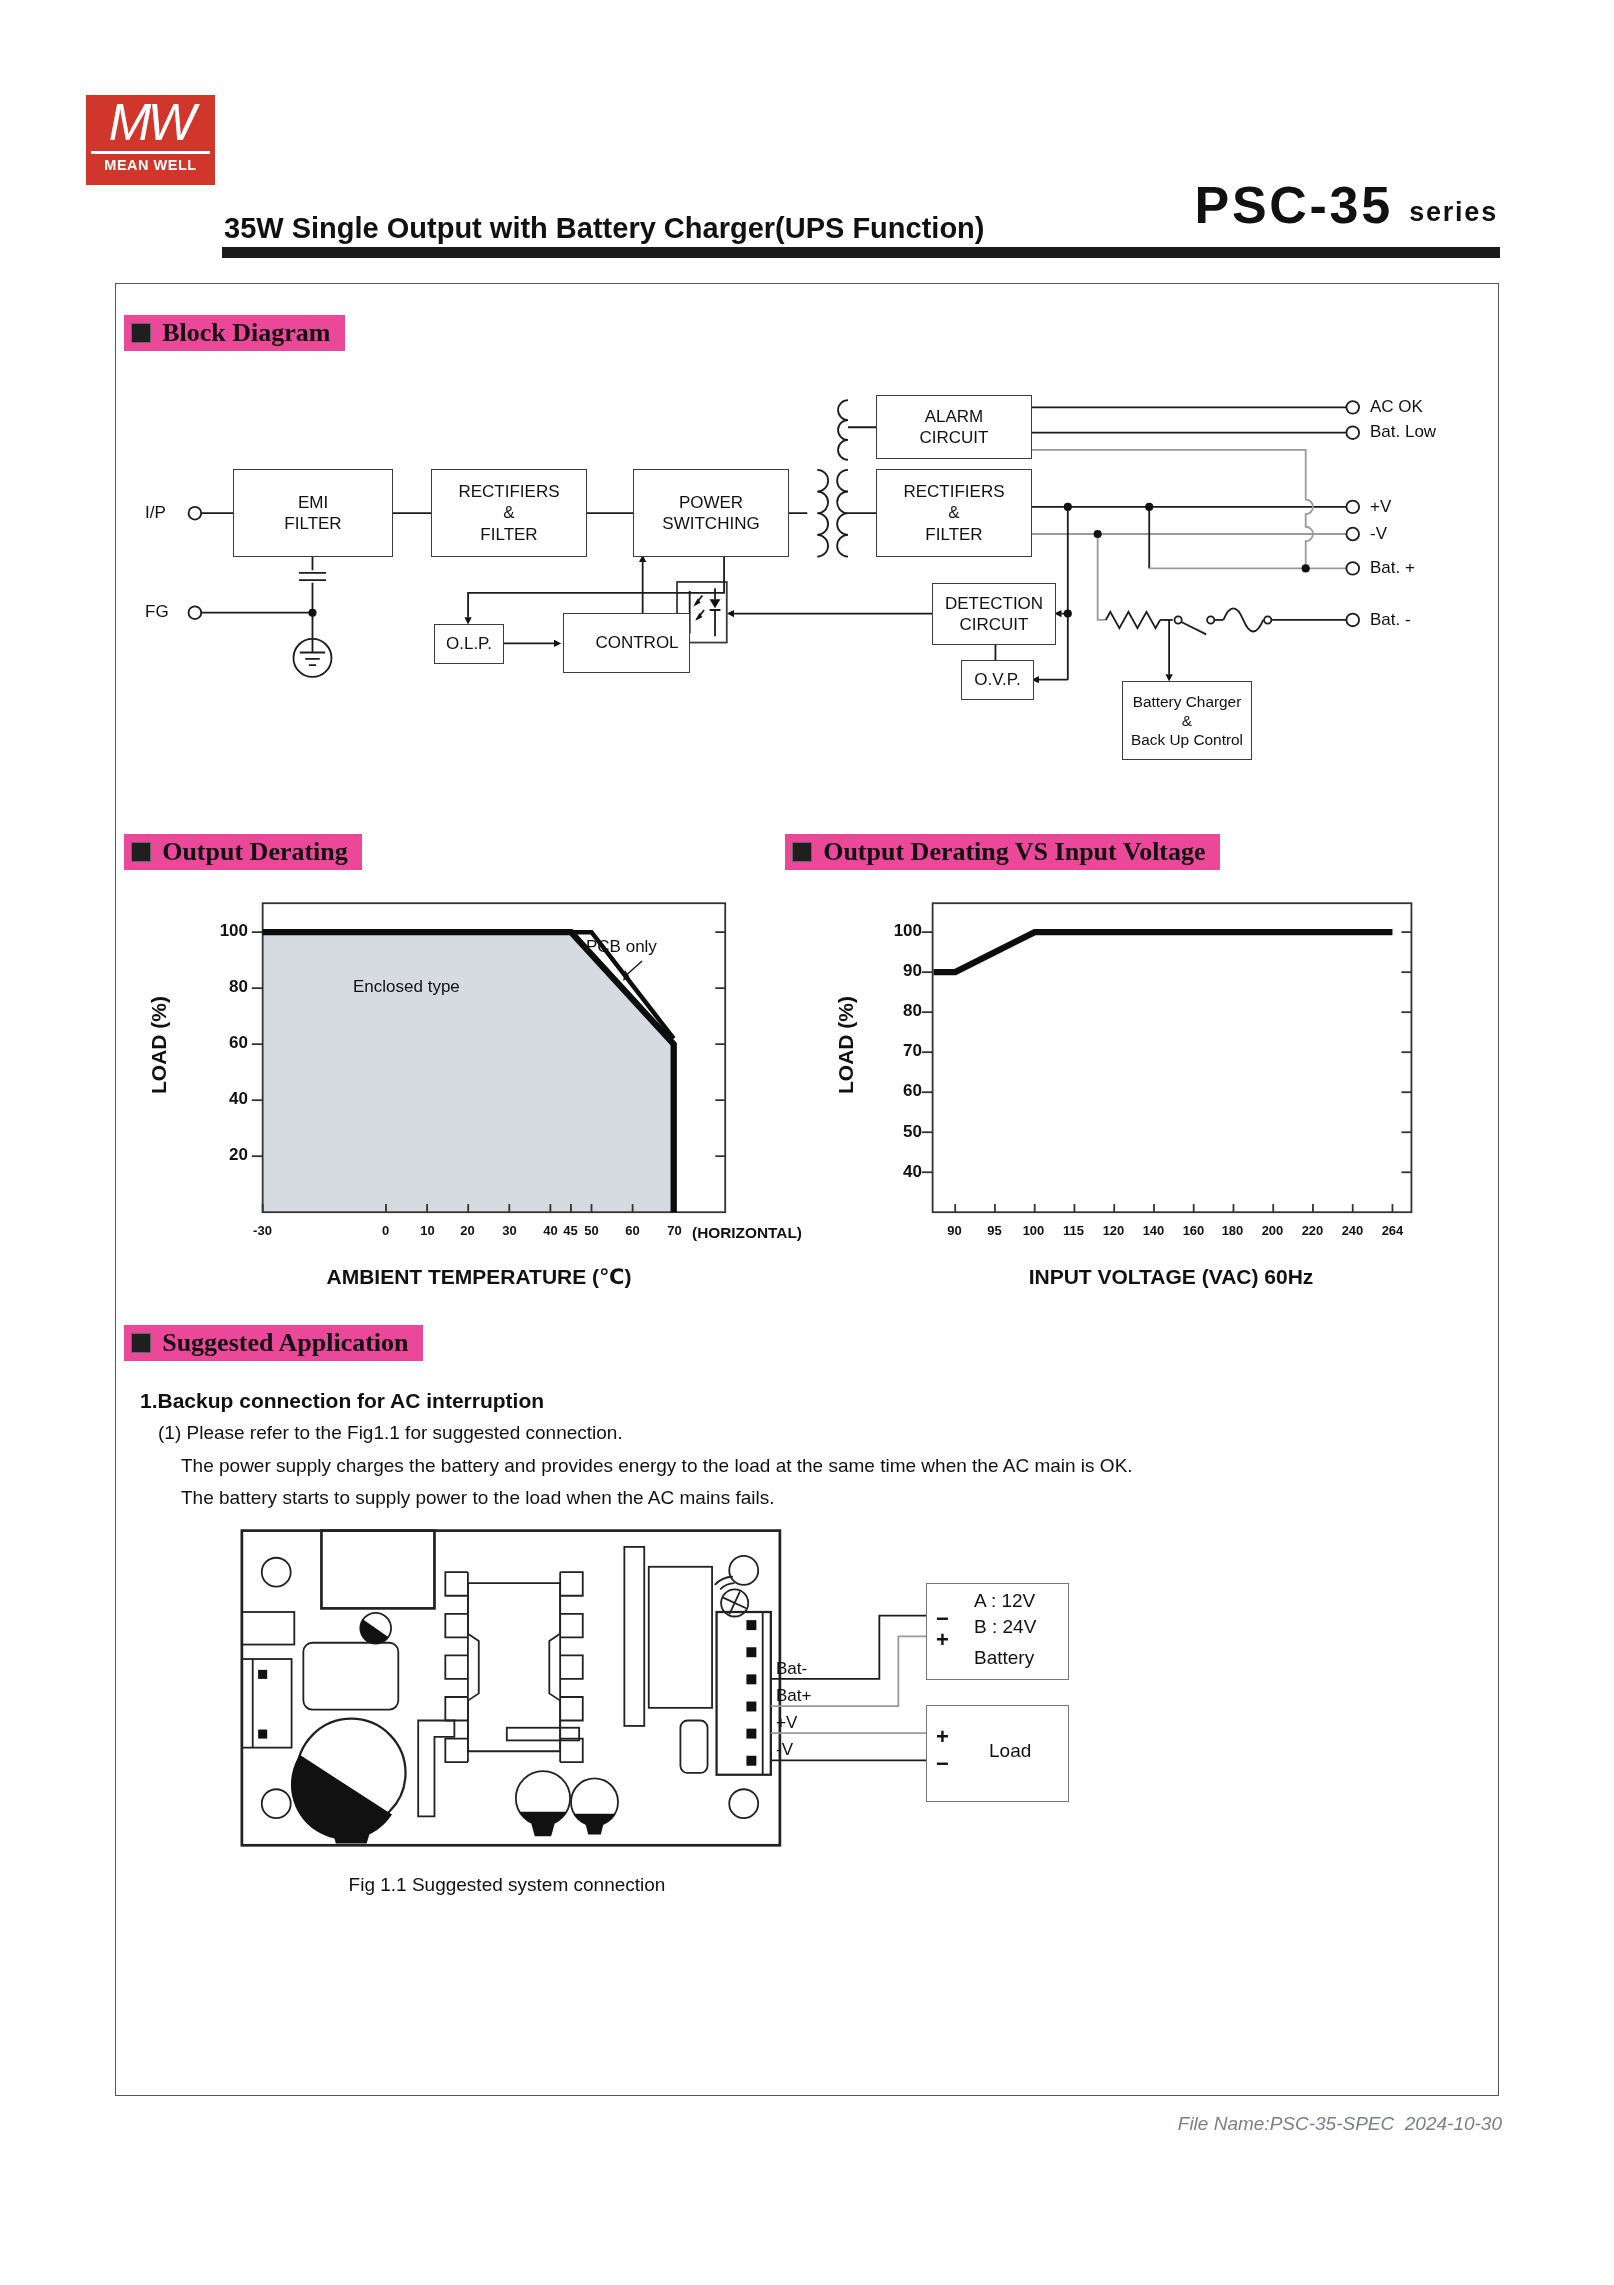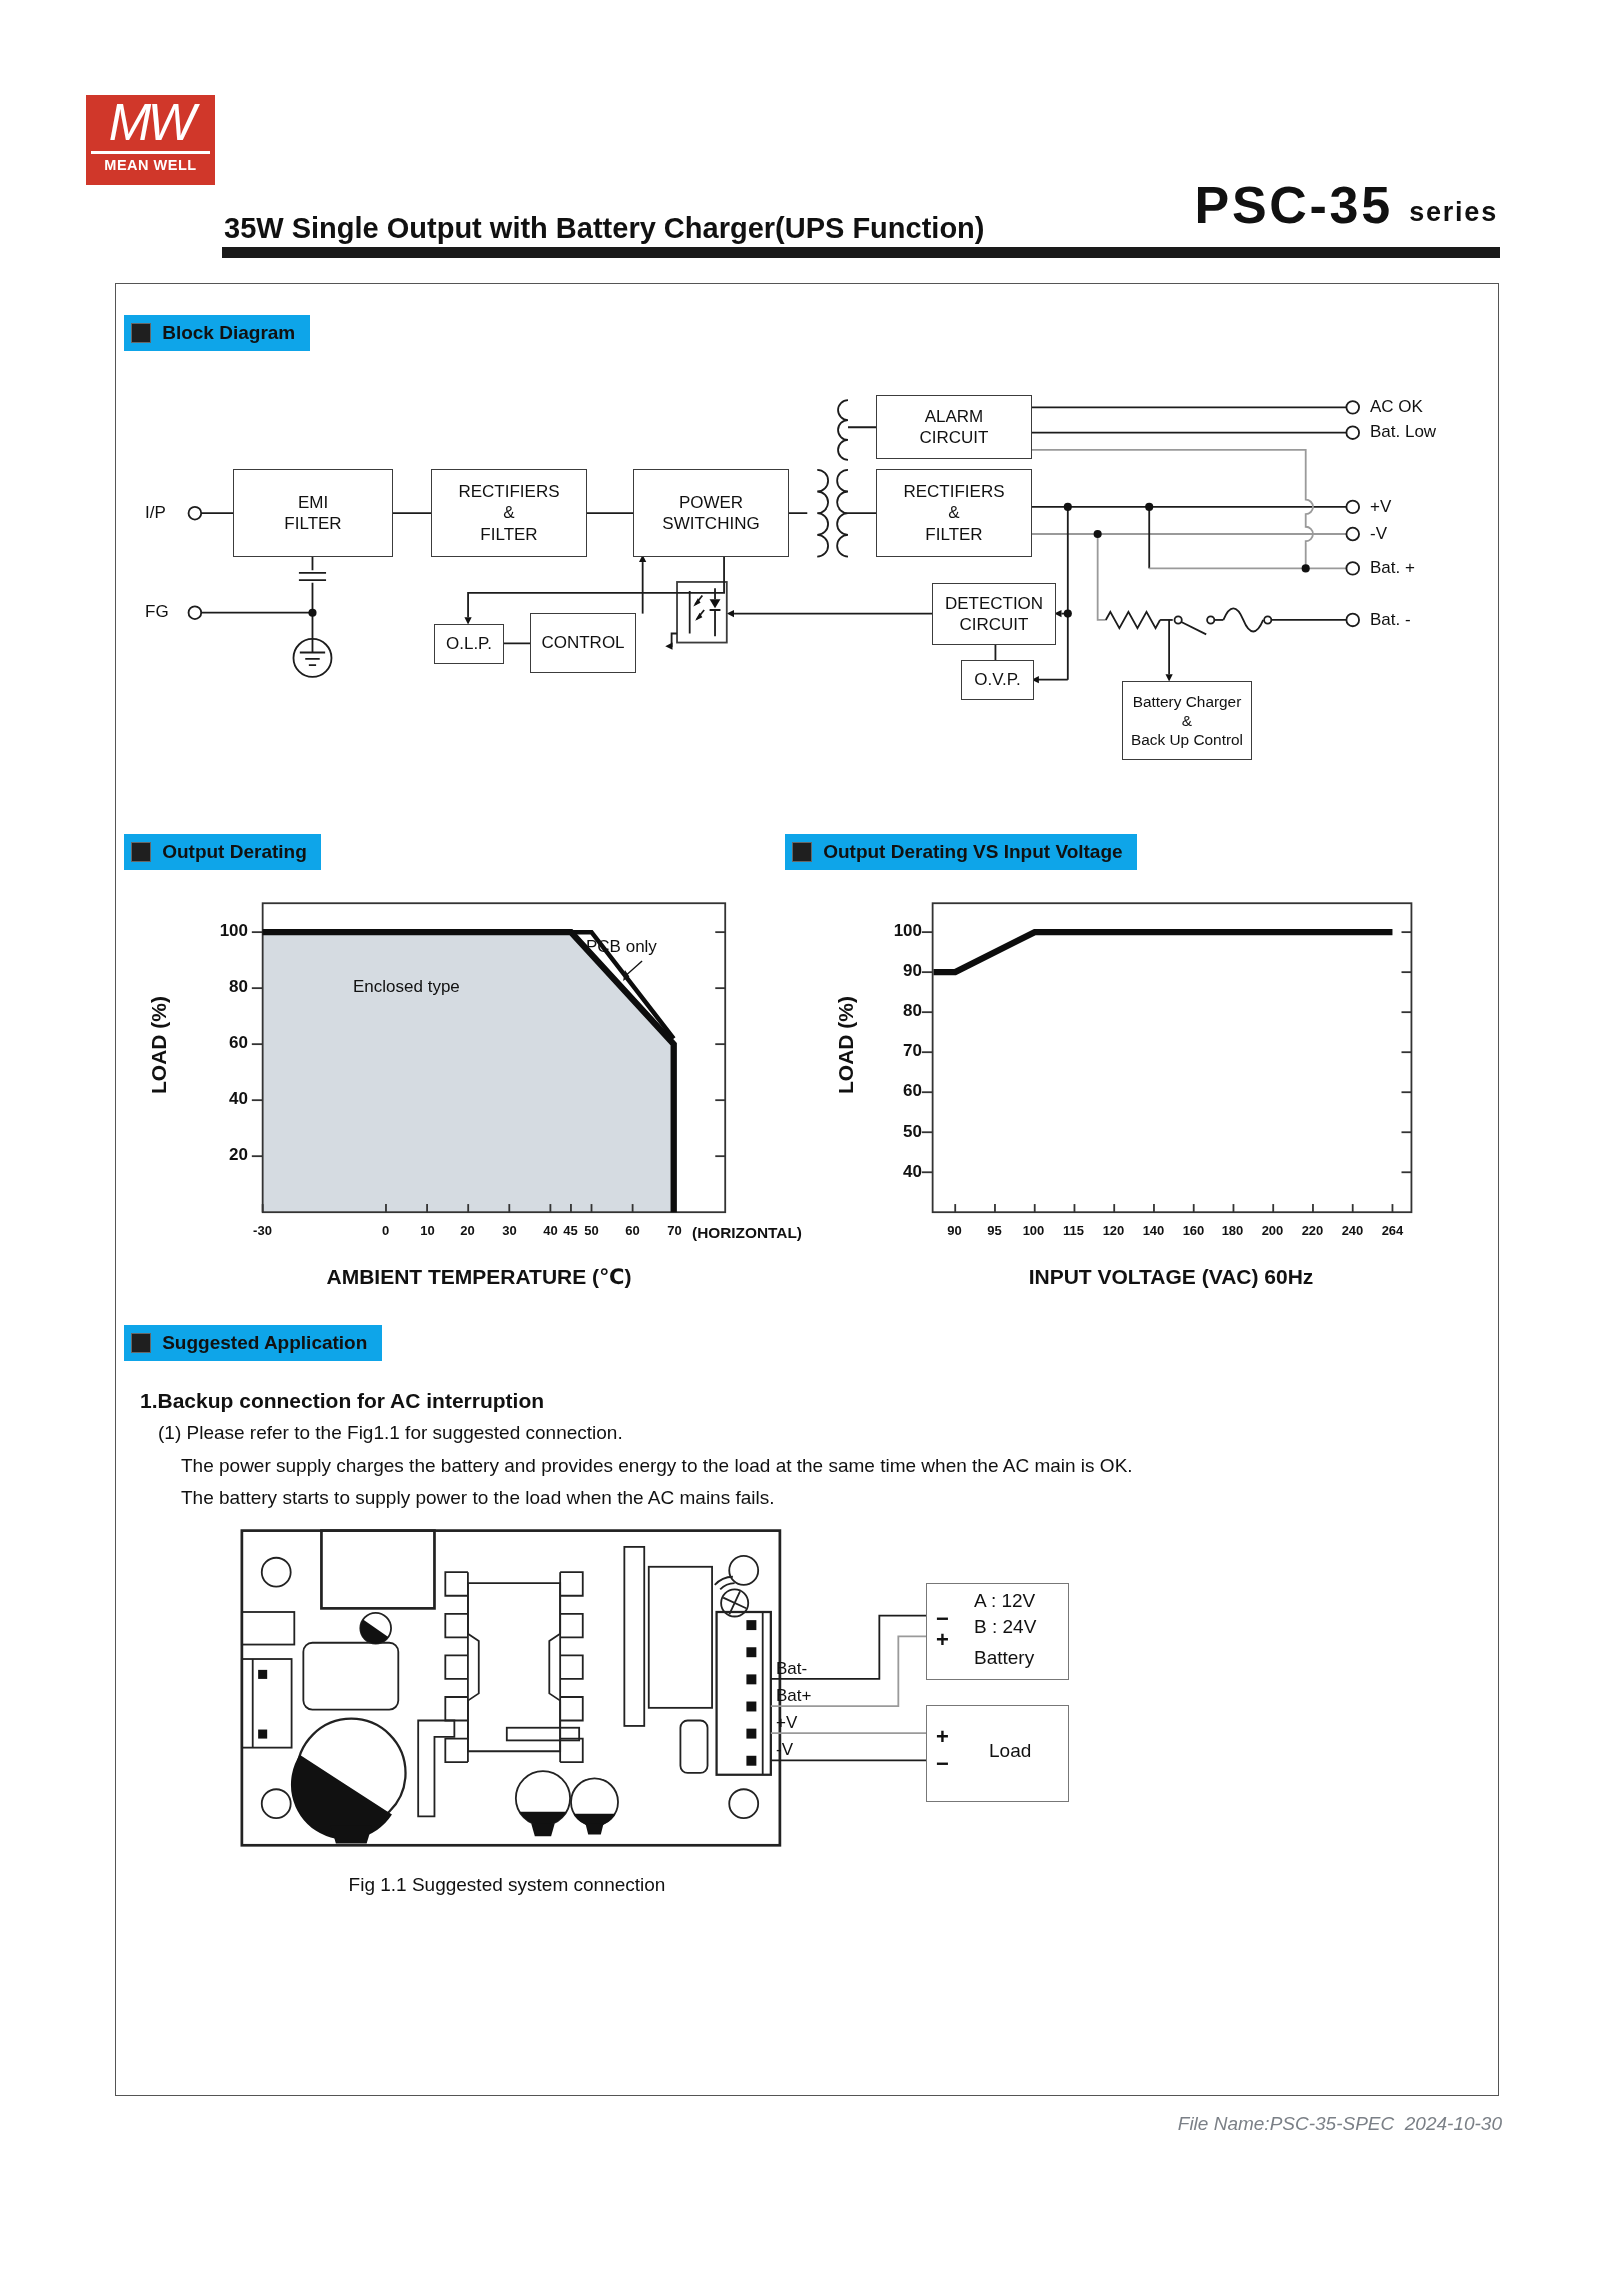--- a/index.html
+++ b/index.html
@@ -14,22 +14,22 @@
   .logo-brand{color:#fff;font-weight:bold;font-size:14.5px;text-align:center;letter-spacing:0.5px;padding-top:3.6px;}
   .hdr-title{position:absolute;left:224px;top:212px;font-size:29px;font-weight:bold;}
   .hdr-series{position:absolute;left:1122px;top:179px;width:376px;display:flex;align-items:flex-end;
               justify-content:flex-end;gap:16.3px;}
   .hdr-psc{font-size:52px;font-weight:bold;letter-spacing:2.7px;line-height:1;}
   .hdr-sfx{font-size:27px;font-weight:bold;padding-bottom:2.7px;letter-spacing:1.8px;}
   .hdr-rule{position:absolute;left:222px;top:247px;width:1278px;height:11px;background:#1a1a1a;}
   
   .frame{position:absolute;left:115px;top:283px;width:1382px;height:1811px;border:1.8px solid #555;background:#fff;}
   
-  .sec{position:absolute;height:36px;background:#0ea5e9;display:inline-flex;align-items:center;
-       gap:11px;padding:0 14.5px 0 7.2px;font-weight:bold;font-size:19px;white-space:nowrap;}
+  .sec{position:absolute;height:36px;background:#ec4899;display:inline-flex;align-items:center;
+       gap:11px;padding:0 14.5px 0 7.2px;font-weight:bold;font-size:26px;white-space:nowrap;font-family:Liberation Serif, serif;}
   .sec-sq{width:18px;height:18px;background:#1f1f1f;border:1.8px solid #666;flex:0 0 auto;}
   
   .bd-box{position:absolute;border:1.8px solid #3c3c3c;background:#fff;display:flex;align-items:center;
           justify-content:center;text-align:center;white-space:pre-line;font-size:17px;line-height:1.25;}
   .t-lbl{position:absolute;font-size:17px;white-space:nowrap;}
   .io-lbl{position:absolute;font-size:17px;width:38px;text-align:left;}
   
   .tick{position:absolute;font-size:13px;font-weight:bold;text-align:center;}
   .ytick{position:absolute;font-size:17px;font-weight:bold;text-align:right;}
   .axis-t{position:absolute;font-size:21px;font-weight:bold;text-align:center;}
@@ -192,21 +192,21 @@
   <div class="bd-box" style="left:633px;top:469px;width:154px;height:86px;">POWER
 SWITCHING</div>
   <div class="bd-box" style="left:876px;top:395px;width:154px;height:62px;">ALARM
 CIRCUIT</div>
   <div class="bd-box" style="left:876px;top:469px;width:154px;height:86px;">RECTIFIERS
 &amp;
 FILTER</div>
   <div class="bd-box" style="left:932px;top:583px;width:122px;height:60px;">DETECTION
 CIRCUIT</div>
   <div class="bd-box" style="left:434px;top:624px;width:68px;height:38px;">O.L.P.</div>
-  <div class="bd-box" style="left:530px;top:613px;width:104px;height:58px;">CONTROL</div>
+  <div class="bd-box" style="left:563px;top:613px;width:104px;height:58px;padding-left:21px;">CONTROL</div>
   <div class="bd-box" style="left:961px;top:660px;width:71px;height:38px;">O.V.P.</div>
   <div class="bd-box" style="left:1122px;top:681px;width:128px;height:77px;font-size:15.4px;">Battery Charger
 &amp;
 Back Up Control</div>
 
   <div class="t-lbl" style="left:1370px;top:397px;">AC OK</div>
   <div class="t-lbl" style="left:1370px;top:422px;">Bat. Low</div>
   <div class="t-lbl" style="left:1370px;top:497px;">+V</div>
   <div class="t-lbl" style="left:1370px;top:524px;">-V</div>
   <div class="t-lbl" style="left:1370px;top:558px;">Bat. +</div>

